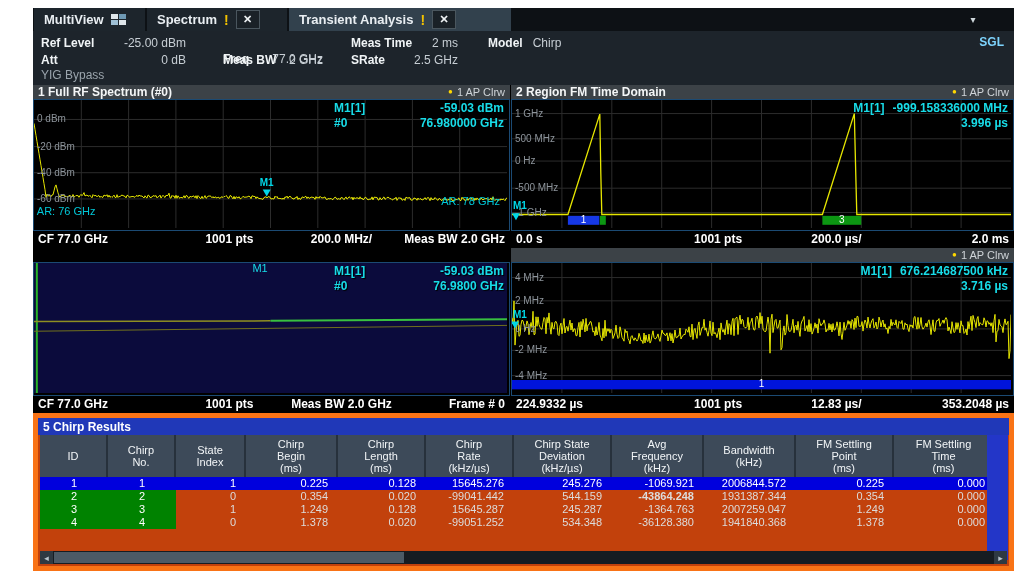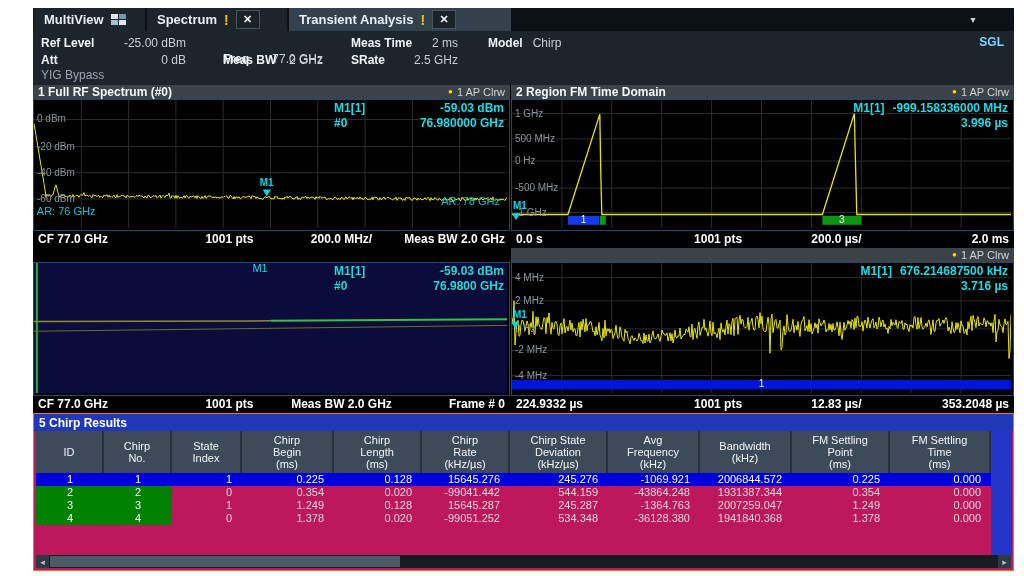--- a/index.html
+++ b/index.html
@@ -68,22 +68,22 @@
   .tight .mkn{margin-right:8px;}
 
   
   .cbar{position:absolute;left:178px;right:1px;top:1px;bottom:1px;
         background:linear-gradient(to right,#2830c8 0%,#00a8e8 18%,#00d050 42%,#a0e000 58%,
                                    #ffd000 72%,#ff8000 86%,#e01010 100%);}
   .cbar span{position:absolute;top:0;font-size:11px;font-weight:bold;color:#14144d;line-height:12px;}
   .cbl0{left:3px;}.cbl1{left:22%;}.cbl2{left:67%;}.cbl3{right:3px;}
 
   
-  .results{position:absolute;left:0;top:405px;width:981px;height:158px;background:#be185d;
-           border:1px solid #f97316;box-sizing:border-box;}
+  .results{position:absolute;left:0;top:405px;width:981px;height:158px;background:#c2410c;
+           border:5px solid #f97316;box-sizing:border-box;}
   .rtitle{position:absolute;left:0;top:0;right:0;height:17px;background:#2038b8;color:#fff;
           font-size:12px;font-weight:bold;display:flex;align-items:center;padding:0 5px;box-sizing:border-box;}
   .rheader{position:absolute;left:2px;top:17px;height:42px;display:flex;}
   .th{background:#3d4a59;color:#f2f5f7;font-size:11px;line-height:12px;display:flex;align-items:center;
       justify-content:center;text-align:center;white-space:pre-line;box-sizing:border-box;
       border-right:2px solid #27313c;}
   .rbody{position:absolute;left:2px;top:59px;}
   .tr{display:flex;height:13px;}
   .tr.sel{background:#0000dd;}
   .td{color:#dcdcdc;font-size:11px;line-height:13px;text-align:right;padding-right:10px;
@@ -405,21 +405,21 @@
             <div class="td" style="width: 101px;">0.000</div>
           </div>
           <div class="tr">
             <div class="td ctr green" style="width: 68px;">2</div>
             <div class="td ctr green" style="width: 68px;">2</div>
             <div class="td" style="width: 70px;">0</div>
             <div class="td" style="width: 92px;">0.354</div>
             <div class="td" style="width: 88px;">0.020</div>
             <div class="td" style="width: 88px;">-99041.442</div>
             <div class="td" style="width: 98px;">544.159</div>
-            <div class="td" style="width: 92px;">-43864.248</div>
+            <div class="td" style="width: 92px; font-weight: bold;">-43864.248</div>
             <div class="td" style="width: 92px;">1931387.344</div>
             <div class="td" style="width: 98px;">0.354</div>
             <div class="td" style="width: 101px;">0.000</div>
           </div>
           <div class="tr">
             <div class="td ctr green" style="width: 68px;">3</div>
             <div class="td ctr green" style="width: 68px;">3</div>
             <div class="td" style="width: 70px;">1</div>
             <div class="td" style="width: 92px;">1.249</div>
             <div class="td" style="width: 88px;">0.128</div>

